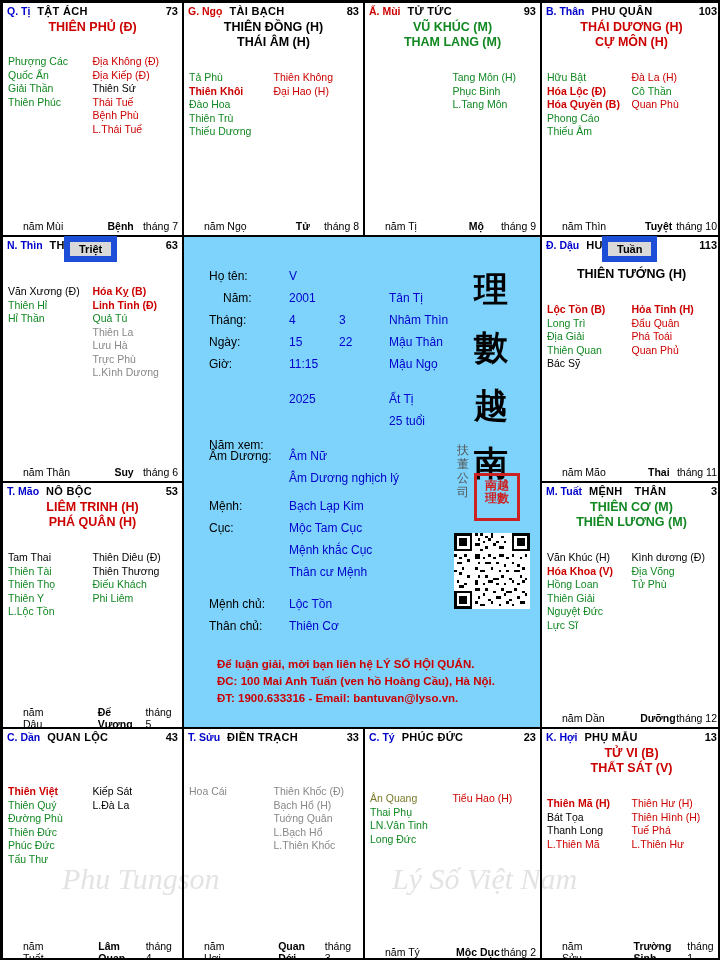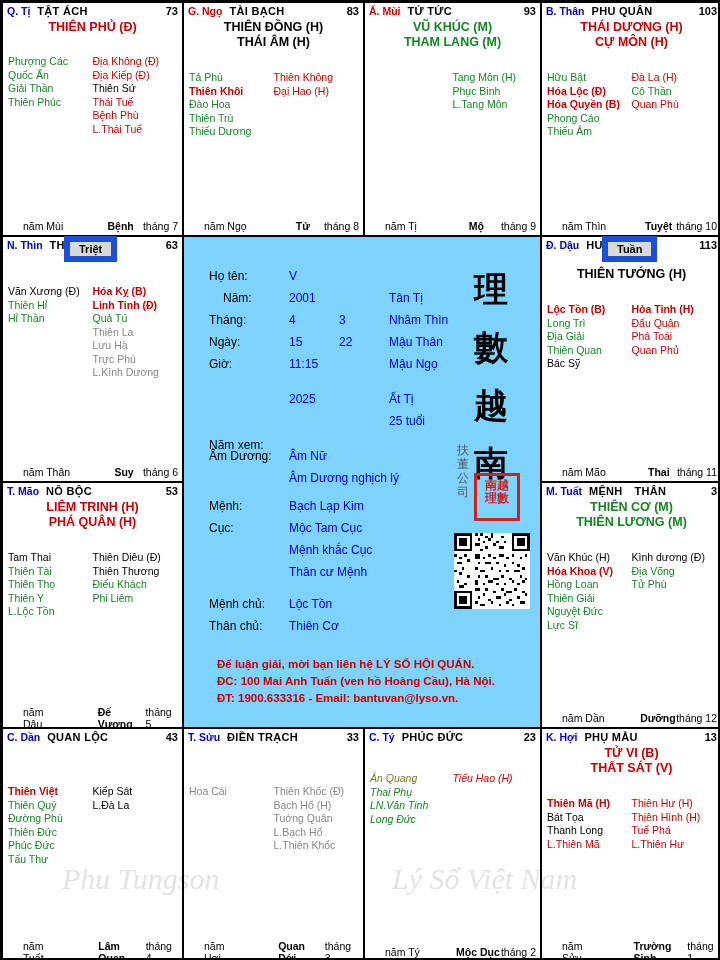--- a/index.html
+++ b/index.html
@@ -449,21 +449,21 @@
       <span class="f-right">tháng 3</span>
     </div>
   </div>
 
   <div class="cell" style="left:362px;top:726px;width:177px;height:234px;">
     <div class="hdr">
       <span class="chi">C. Tý</span>
       <span class="cung">PHÚC ĐỨC</span>
       <span class="num">23</span>
     </div>
-    <div class="cols" style="top:43px;font-style:italic;">
+    <div class="cols" style="top:63px;">
       <div class="col">
         <div class="c-olive">Ân Quang</div>
         <div class="c-green">Thai Phụ</div>
         <div class="c-green">LN.Vân Tinh</div>
         <div class="c-green">Long Đức</div>
       </div>
       <div class="col">
         <div class="c-red">Tiểu Hao (H)</div>
       </div>
     </div>

